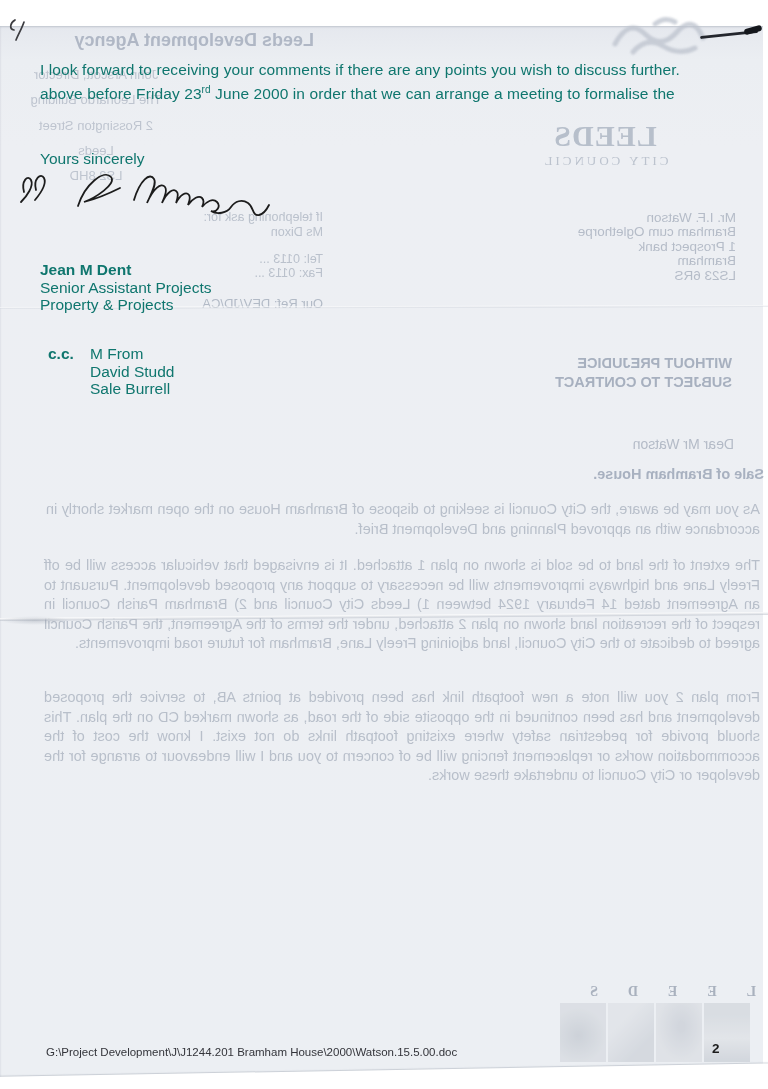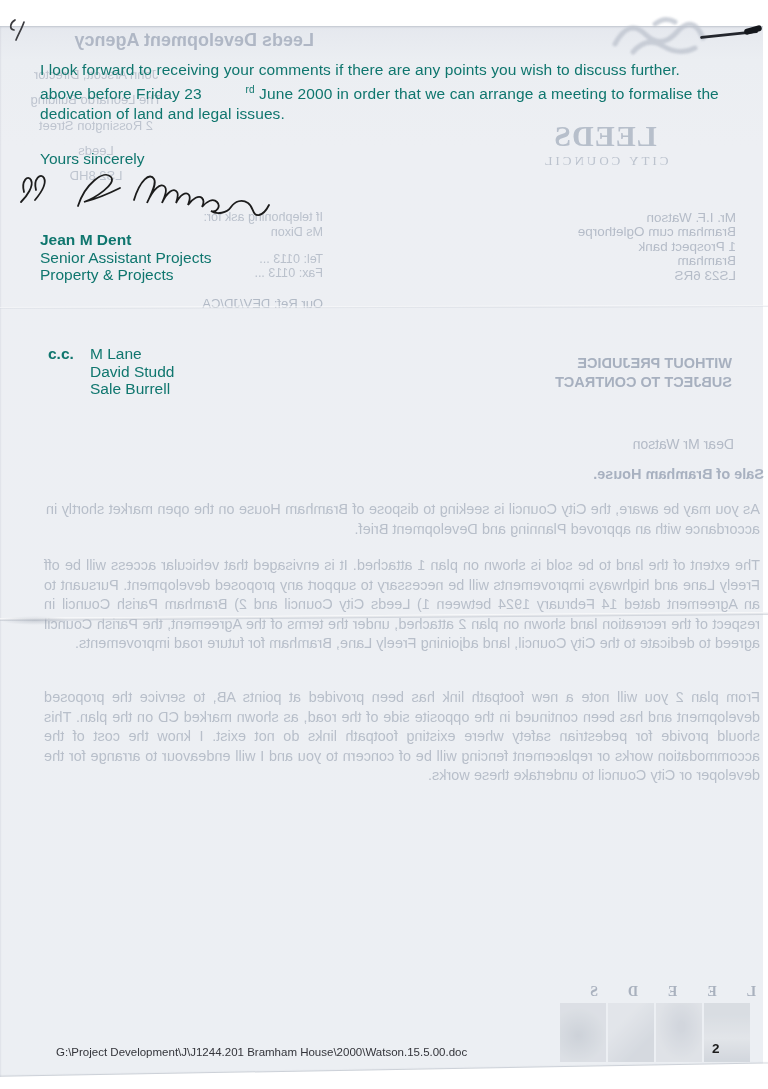--- a/index.html
+++ b/index.html
@@ -56,26 +56,26 @@
   .photo-strip .cell.a{background:radial-gradient(circle at 40% 55%,#b9bfc8 0%,#d2d6dc 65%);}
   .photo-strip .cell.b{background:linear-gradient(135deg,#dde0e5 30%,#c6cbd3 75%);}
   .photo-strip .cell.c{background:radial-gradient(ellipse at 55% 40%,#c2c7d0 10%,#d8dbe0 70%);}
   .photo-strip .cell.d{background:linear-gradient(to bottom,#cdd2d8 20%,#dcdfe3 60%,#c4c9d1 95%);}
   
   .ink{color:#0f766e;}
   .body-text{left:40px;top:60px;width:714px;font-size:15.5px;line-height:20px;letter-spacing:.1px;}
   .closing{left:40px;top:150px;font-size:15.5px;}
   .sig{left:16px;top:164px;}
   .name-block{left:40px;top:231px;font-size:15.5px;line-height:17.5px;}
-  .name-block .nm{font-weight:bold;}
+  .name-block .nm{font-weight:bold;margin-top:30px;}
   .cc-label{left:48px;top:345px;font-size:15.5px;font-weight:bold;}
   .cc-names{left:90px;top:345px;font-size:15.5px;line-height:17.5px;}
-  sup{font-size:10px;margin-left:44px;}
+  sup{font-size:10px;}
   
-  .file-path{left:56px;top:1046px;font-size:11.5px;color:#33343a;}
+  .file-path{left:46px;top:1046px;font-size:11.5px;color:#33343a;}
   .page-num{left:712px;top:1041px;font-size:13.5px;font-weight:bold;color:#1c1c1c;z-index:6;}
   
   .pen-slash{left:700px;top:33px;width:58px;height:3px;background:#23262d;border-radius:2px;
              transform:rotate(-6deg);z-index:5;}
   .pen-tip{left:744px;top:27px;width:18px;height:6px;background:#14171c;border-radius:3px;
            transform:rotate(-16deg);z-index:5;}
   .smudge{left:603px;top:10px;z-index:4;filter:blur(1.2px);opacity:.75;}
   .scribble-tl{left:6px;top:14px;z-index:5;}
   .z1{z-index:1;} .z2{z-index:2;} .z3{z-index:3;}
 </style>
@@ -138,21 +138,20 @@
     <div class="cell d"></div>
   </div>
 
   <div class="abs crease1 z2"></div>
   <div class="abs crease2 z2"></div>
   <div class="abs crease2-smear z2"></div>
 
   <div class="abs body-text ink z3">
     <div>I look forward to receiving your comments if there are any points you wish to discuss further.</div>
     <div><span>above before Friday 23</span><sup>rd</sup><span> June 2000 in order that we can arrange a meeting to formalise the</span></div>
-    <div>dedication of land and legal issues.</div>
   </div>
 
   <div class="abs closing ink z3">Yours sincerely</div>
 
   <svg class="abs sig z3" width="330" height="60" viewBox="0 0 330 60">
     <g fill="none" stroke="#1c1c1c" stroke-width="1.8" stroke-linecap="round">
       <path d="M8,28 C5,17 12,10 15,16 C18,22 11,32 5,38"></path>
       <path d="M20,26 C17,15 25,8 28,14 C31,20 24,30 19,36"></path>
       <path d="M62,42 C69,20 88,5 95,13 C101,20 79,34 68,38 C80,35 96,28 104,24"></path>
       <path d="M118,36 C124,16 134,8 138,15 C141,20 135,30 131,39 C137,25 145,18 149,23 C152,27 148,34 146,39 C151,28 158,23 161,28 C163,31 161,36 160,39 C164,31 170,27 173,31 C175,34 173,38 172,41 C177,34 183,31 186,34 C189,37 187,41 186,43 C191,37 197,34 201,38 C205,42 201,49 195,47 C201,51 211,49 215,43 C219,37 226,35 232,39 C238,43 236,52 243,51 C248,50 251,45 253,41"></path>
@@ -160,21 +159,21 @@
   </svg>
 
   <div class="abs name-block ink z3">
     <div class="nm">Jean M Dent</div>
     <div>Senior Assistant Projects</div>
     <div>Property &amp; Projects</div>
   </div>
 
   <div class="abs cc-label ink z3">c.c.</div>
   <div class="abs cc-names ink z3">
-    <div>M Lane</div>
+    <div>M From</div>
     <div>David Studd</div>
     <div>Sale Burrell</div>
   </div>
 
   <div class="abs file-path z3">G:\Project Development\J\J1244.201 Bramham House\2000\Watson.15.5.00.doc</div>
   <div class="abs page-num">2</div>
 
   <svg class="abs scribble-tl" width="34" height="34" viewBox="0 0 34 34">
     <g fill="none" stroke="#3c3c40" stroke-width="1.7" stroke-linecap="round">
       <path d="M9,6 C4,9 3,15 8,16"></path>

